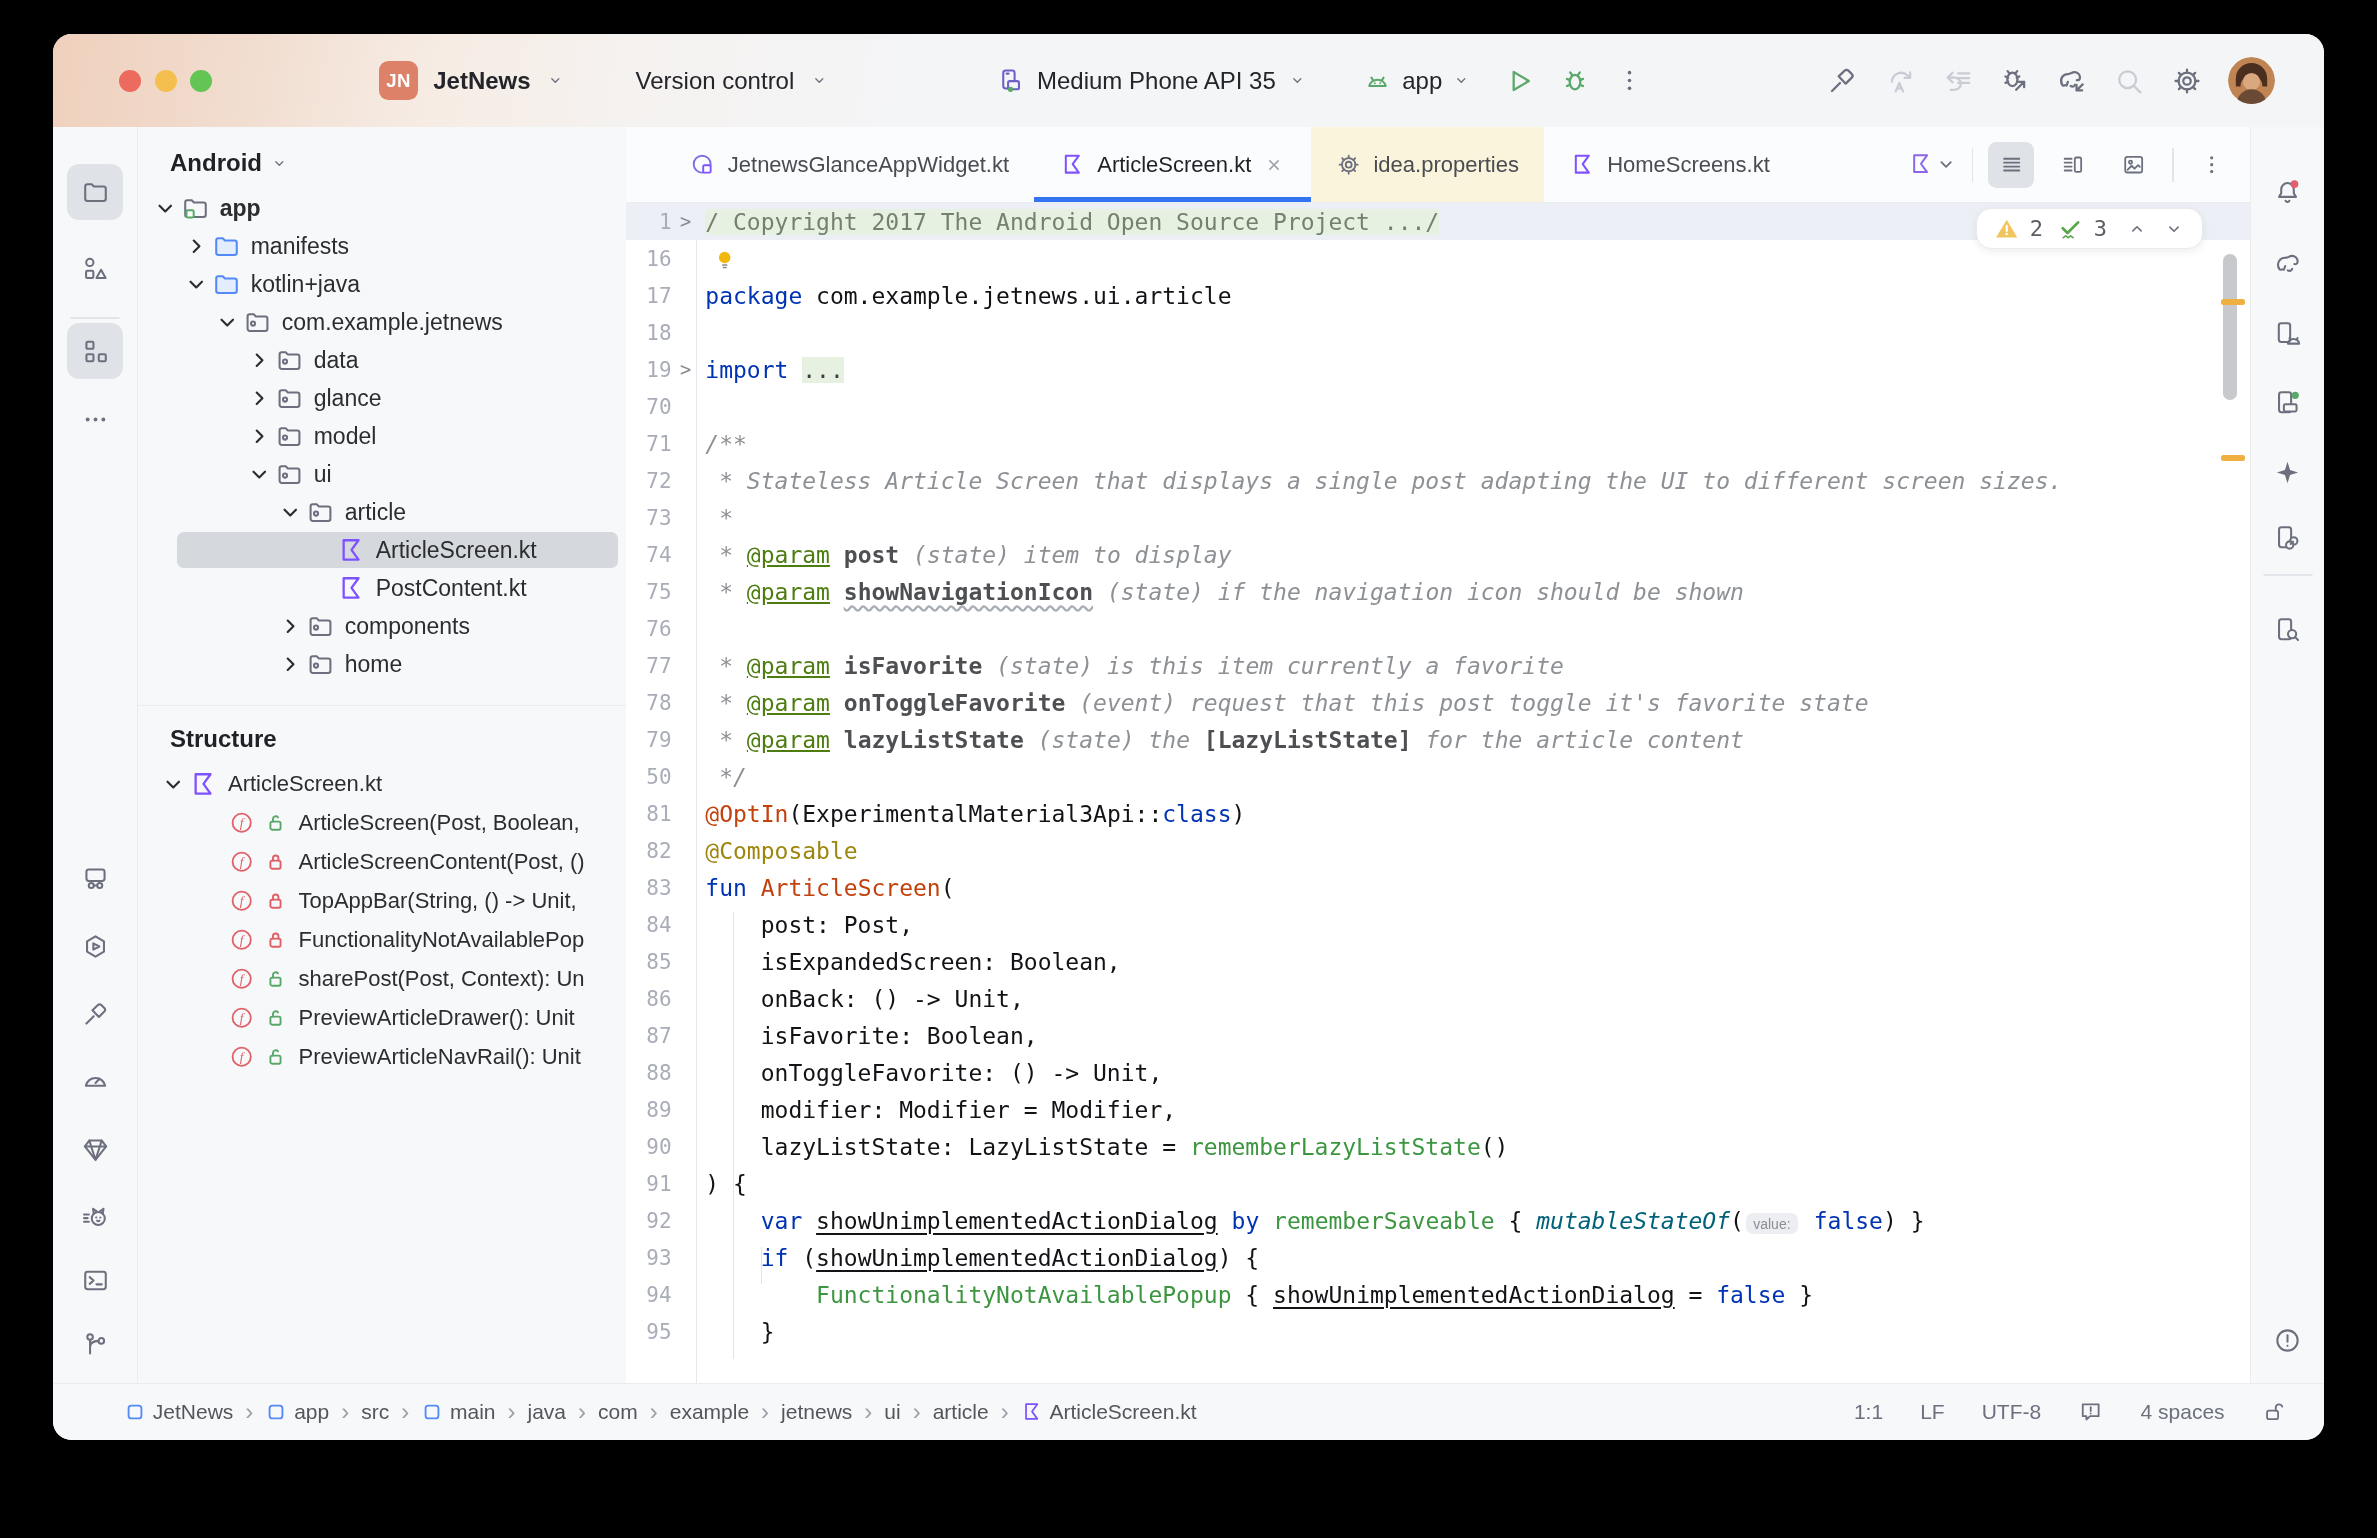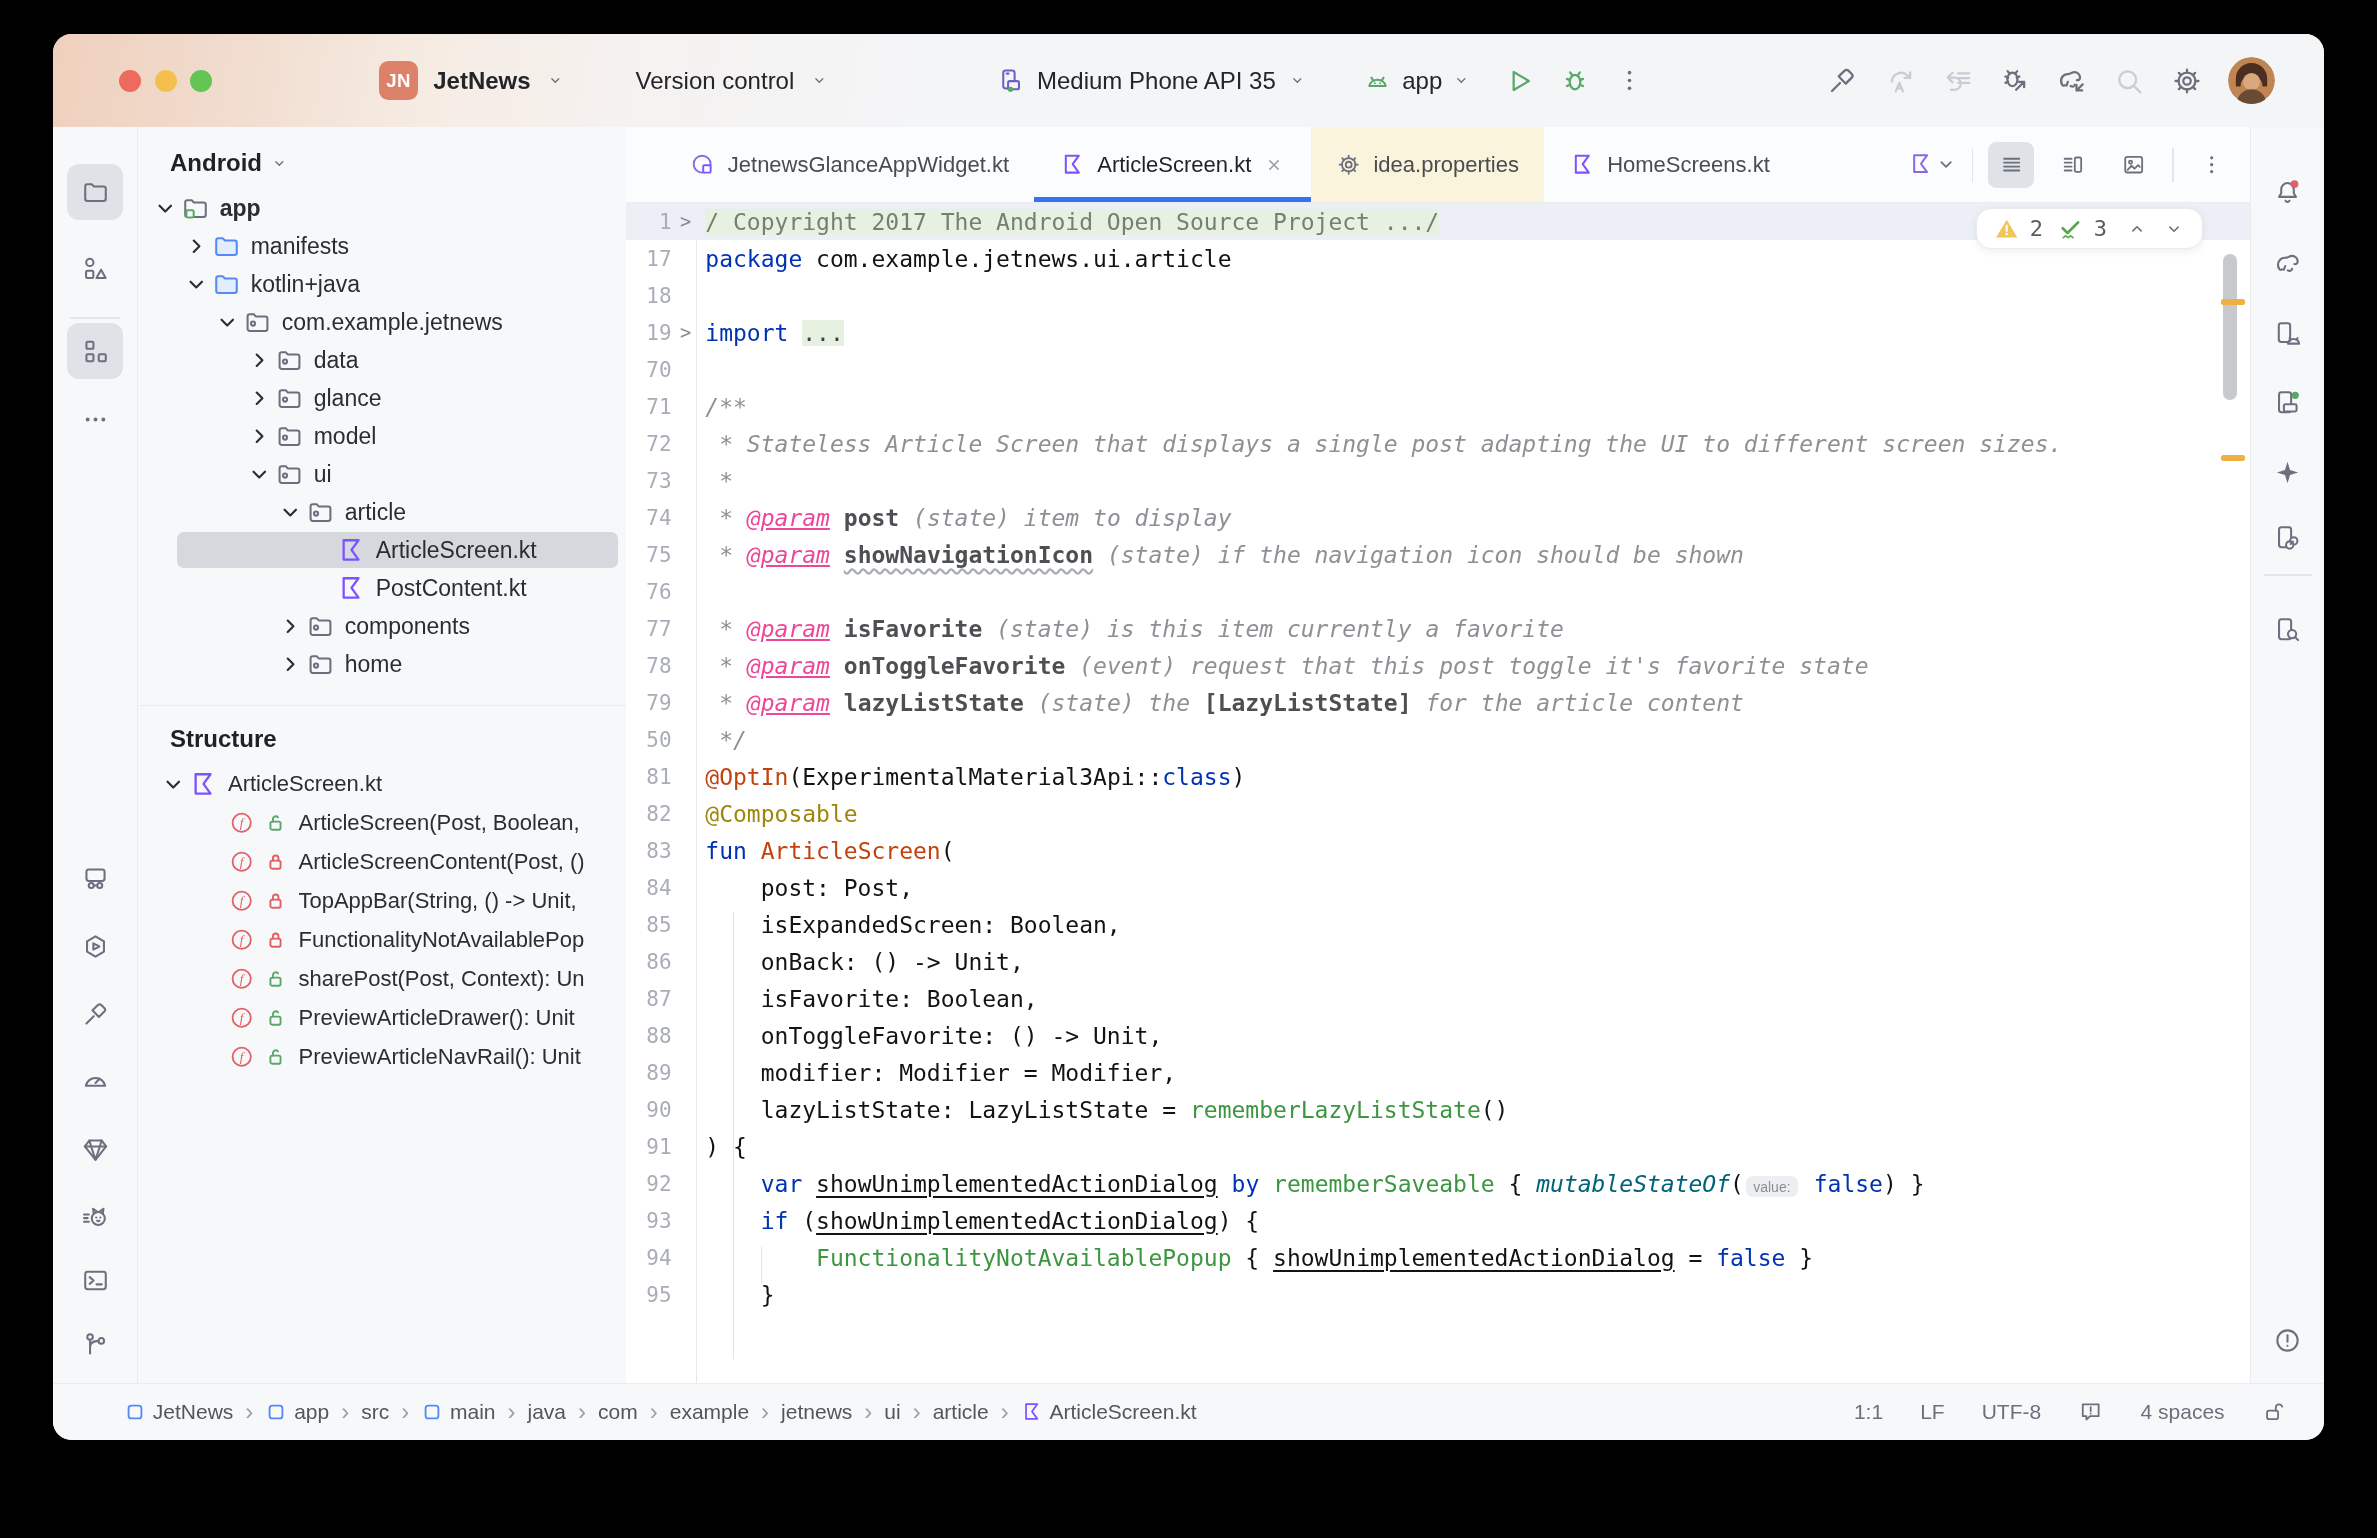--- a/index.html
+++ b/index.html
@@ -54,21 +54,21 @@
   .gut-num{flex:0 0 49px;text-align:right;font-size:21px;color:#A9ADB7;padding-right:3.4px;}
   .gut-arrow{flex:0 0 21px;text-align:center;font-size:18.6px;color:#878B93;}
   .code-text{font-size:23px;color:#121316;white-space:pre;padding-left:9.3px;}
   #gutter-line{position:absolute;left:70px;top:0;bottom:0;width:0.8px;background:#E7E8EC;}
   .tk-kw{color:#0033B3;}
   .tk-fn{color:#c2410c;text-align:center;}
   .tk-tl{color:#00627A;font-style:italic;}
   .tk-ann{color:#9E850D;}
   .tk-grn{color:#3C9640;}
   .tk-doc{color:#8D9094;font-style:italic;}
-  .tk-docu{color:#ec4899;font-style:italic;text-decoration:underline;}
+  .tk-docu{color:#4d7c0f;text-decoration:underline;}
   .tk-docb{color:#4D4F52;font-weight:bold;}
   .tk-docbw{color:#4D4F52;font-weight:bold;text-decoration:underline wavy #A8ADB3;text-underline-offset:5.1px;}
   .tk-cmtf{color:#74816F;background:#E7F1E1;}
   .tk-fold{color:#3C3F43;background:#E7F1E1;}
   .tk-un{color:#121316;text-decoration:underline;text-underline-offset:4.2px;}
   .tk-hint{font-family:"Liberation Sans",sans-serif;font-size:14px;background:#EDEEF1;color:#8C8E96;border-radius:6.8px;padding:2.5px 7.6px;margin:0 1.7px;}
   .bulb-ic{width:25.4px;height:25.4px;display:inline-block;vertical-align:middle;margin-left:6.8px;}
   .iguide{position:absolute;width:0.8px;background:#E3E4E8;}
   #insp-widget{position:absolute;top:5.1px;right:47px;background:#fff;border:0.8px solid #E8EAEE;border-radius:15.2px;box-shadow:0 2.5px 8.5px rgba(0,0,0,.07);display:flex;align-items:center;gap:10.2px;padding:6.8px 17px;font-size:22px;color:#5A5D63;}
   #scroll-thumb{position:absolute;right:13.5px;top:51px;width:13.5px;height:146px;border-radius:6.8px;background:#C8C9CD;}
@@ -724,20 +724,28 @@
     </div>
     <div id="code-area">
       <div id="gutter-line"></div>
       <div id="code-lines">
           <div class="code-row hl">
             <span class="gut-num">1</span>
             <span class="gut-arrow">&gt;</span>
             <span class="code-text"><span class="tk-cmtf">/ Copyright 2017 The Android Open Source Project .../</span></span>
           </div>
           <div class="code-row">
+            <span class="gut-num">16</span>
+            <span class="gut-arrow"></span>
+            <span class="code-text"><span class="bulb-ic"><svg viewBox="0 0 24 24">
+                  <circle cx="12" cy="10" r="5.4" fill="#F2B70A"></circle>
+                  <path d="M10.2 17h3.6 M10.8 19.4h2.4" stroke="#8A8D93" stroke-width="1.6" stroke-linecap="round"></path>
+                </svg></span></span>
+          </div>
+          <div class="code-row">
             <span class="gut-num">17</span>
             <span class="gut-arrow"></span>
             <span class="code-text"><span class="tk-kw">package</span><span class="tk-pl"> com.example.jetnews.ui.article</span></span>
           </div>
           <div class="code-row">
             <span class="gut-num">18</span>
             <span class="gut-arrow"></span>
             <span class="code-text"></span>
           </div>
           <div class="code-row">

